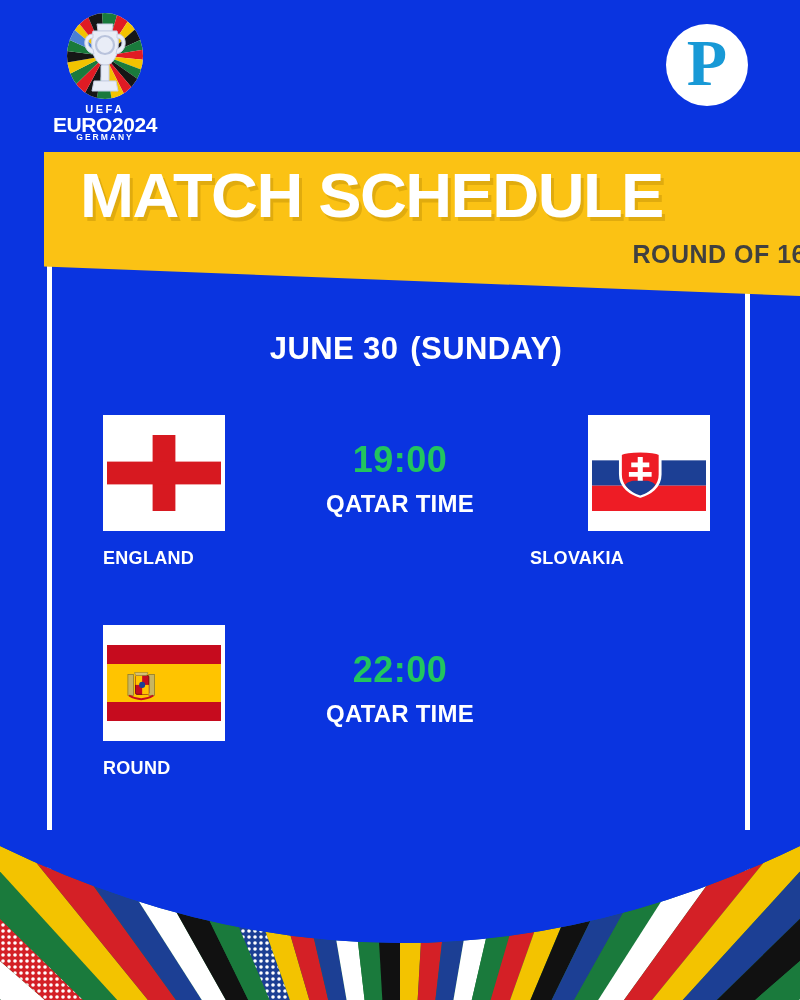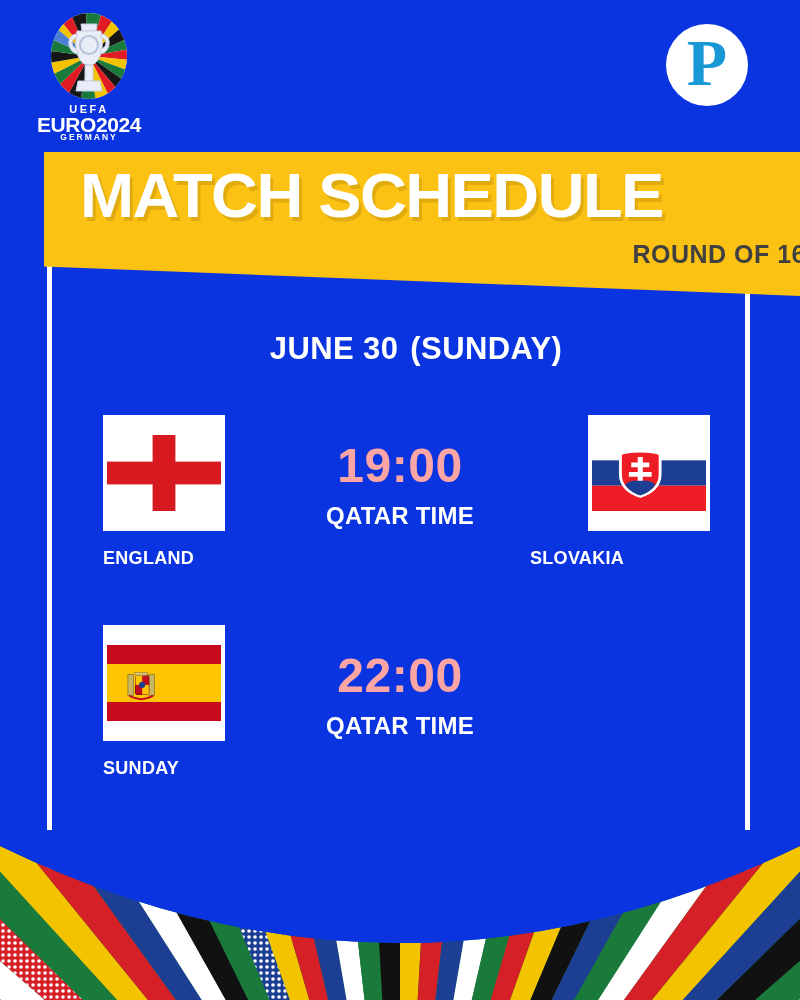--- a/index.html
+++ b/index.html
@@ -15,21 +15,21 @@
     height: 1000px;
     overflow: hidden;
     background: #0a34e0;
     font-family: "Liberation Sans", sans-serif;
     -webkit-font-smoothing: antialiased;
   }
 
   
   #euro-logo {
     position: absolute;
-    left: 28px;
+    left: 44px;
     top: 12px;
     width: 122px;
     height: 128px;
   }
   #euro-logo svg { display: block; width: 100%; height: 100%; }
 
   #brand-logo {
     position: absolute;
     right: 52px;
     top: 24px;
@@ -154,23 +154,23 @@
 
   .center {
     position: absolute;
     left: 50%;
     transform: translateX(-50%);
     top: 26px;
     text-align: center;
     width: 260px;
   }
   .kickoff {
-    font-size: 48px;
-    font-weight: 700;
-    color: #fca5a5;
+    font-size: 36px;
+    font-weight: 700;
+    color: #22c55e;
     line-height: 1.05;
     letter-spacing: 0.5px;
   }
   .tz {
     font-size: 24px;
     font-weight: 700;
     color: #ffffff;
     letter-spacing: 0.2px;
     margin-top: 11px;
   }
@@ -304,21 +304,21 @@
             <rect x="11" y="2.5" width="3" height="11" fill="#c8b560" stroke="#8a7a2e" stroke-width="0.4"></rect>
             <rect x="4" y="3" width="7" height="10" rx="0.8" fill="#c60b1e" stroke="#7a0a15" stroke-width="0.5"></rect>
             <rect x="4" y="3" width="3.5" height="5" fill="#ffc400"></rect>
             <rect x="7.5" y="8" width="3.5" height="5" fill="#ffc400"></rect>
             <circle cx="7.5" cy="8" r="1.6" fill="#1c3f94"></circle>
             <path d="M3.5 1.5 h7 l-0.6 1.5 h-5.8 z" fill="#d8c47a" stroke="#8a7a2e" stroke-width="0.3"></path>
             <path d="M0.6 13.6 c4 2.4 8.8 2.4 12.8 0" fill="none" stroke="#c60b1e" stroke-width="1"></path>
           </g>
         </svg>
       </div>
-      <div class="team-name">SUNDAY</div>
+      <div class="team-name">ROUND</div>
     </div>
 
     <div class="center">
       <div class="kickoff">22:00</div>
       <div class="tz">QATAR TIME</div>
     </div>
 
   </div>
 
   <div id="ribbon">

